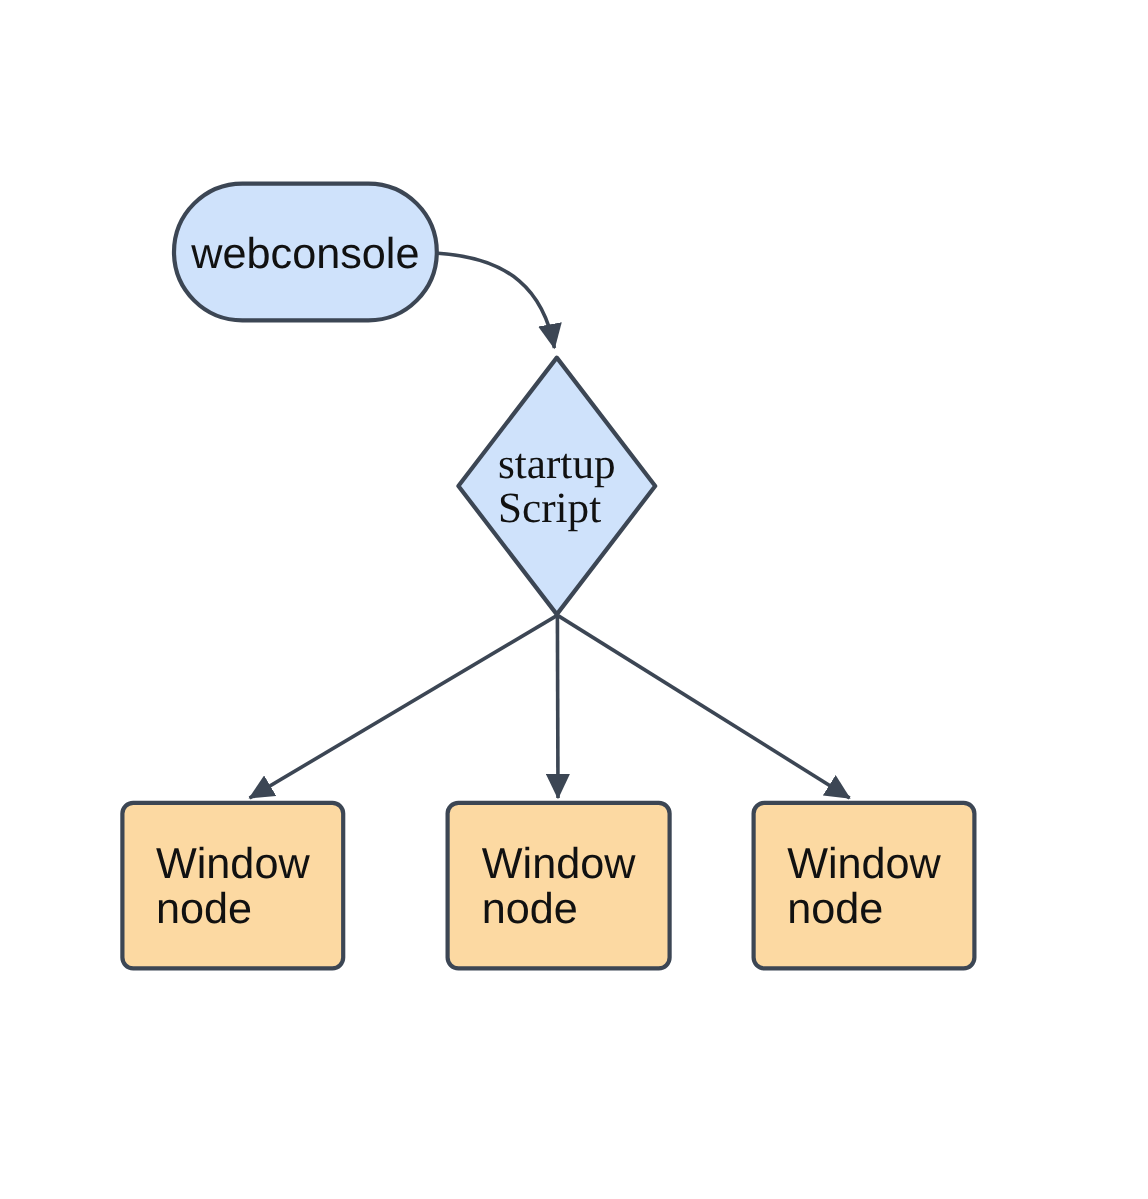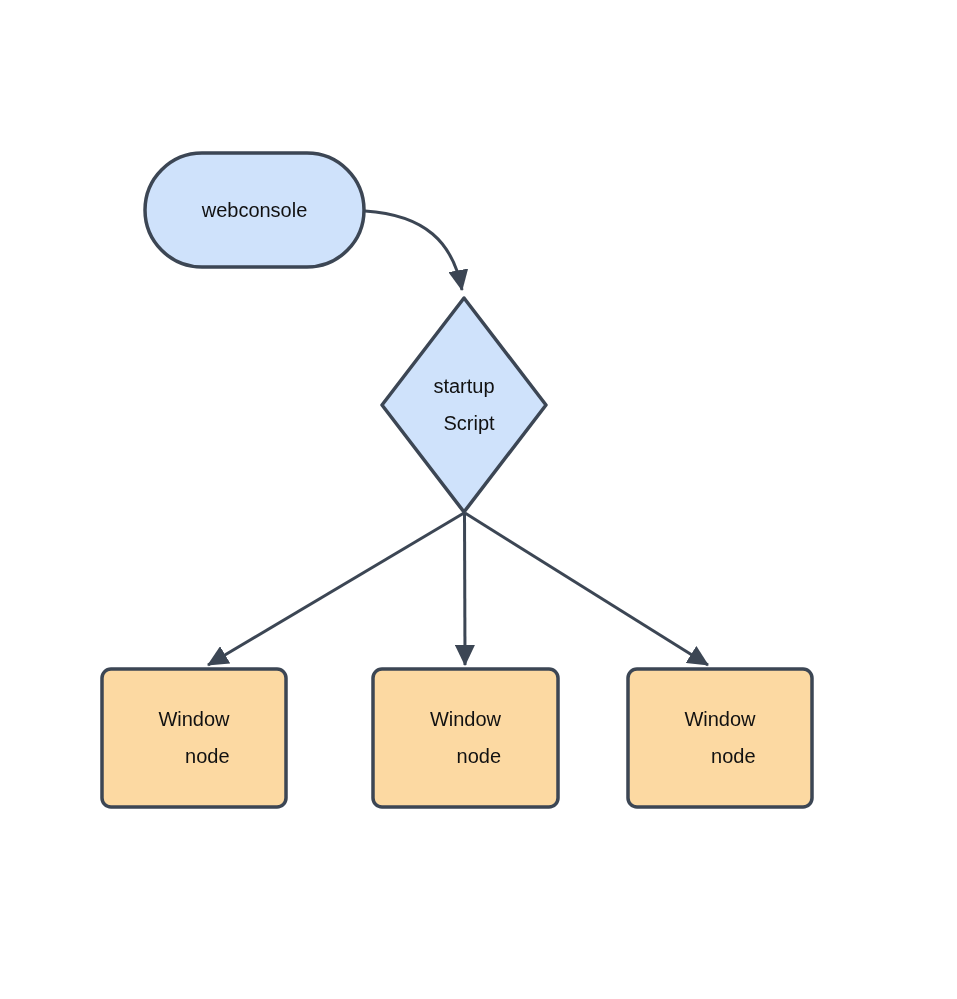--- a/index.html
+++ b/index.html
@@ -25,29 +25,29 @@
   }
   .edge {
     fill: none;
     stroke-width: 3;
   }
   .label {
     position: absolute;
     display: flex;
     align-items: center;
     justify-content: center;
-    text-align: right;
-    font-size: 20px;
+    text-align: left;
+    font-size: 36px;
     line-height: 37px;
     color: #111111;
     white-space: pre-line;
     pointer-events: none;
   }
   .label-webconsole { left: 145px; top: 153px; width: 219px; height: 114px; }
-  .label-startup    { left: 382px; top: 298px; width: 164px; height: 214px; }
+  .label-startup    { left: 382px; top: 298px; width: 164px; height: 214px; font-family: Liberation Serif, serif; }
   .label-node1      { left: 102px; top: 669px; width: 184px; height: 138px; }
   .label-node2      { left: 373px; top: 669px; width: 185px; height: 138px; }
   .label-node3      { left: 628px; top: 669px; width: 184px; height: 138px; }
 </style>
 </head>
 <body>
 
 <div class="canvas">
 
   <svg width="957" height="999" viewBox="0 0 957 999">

